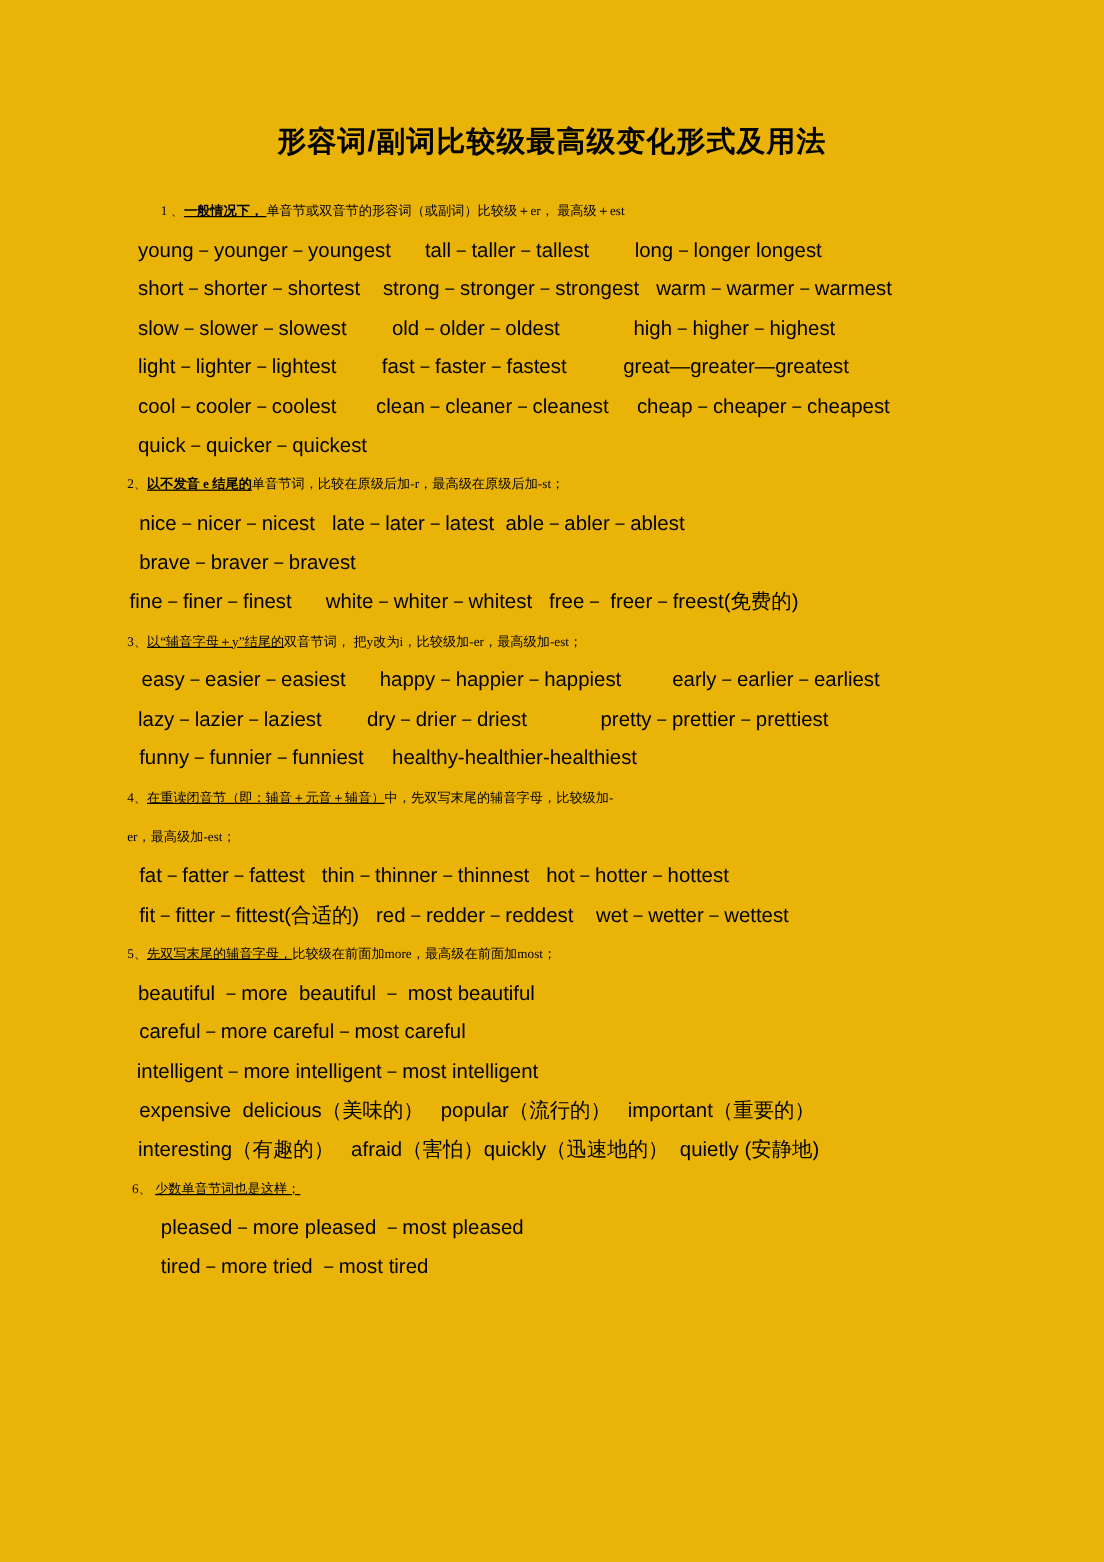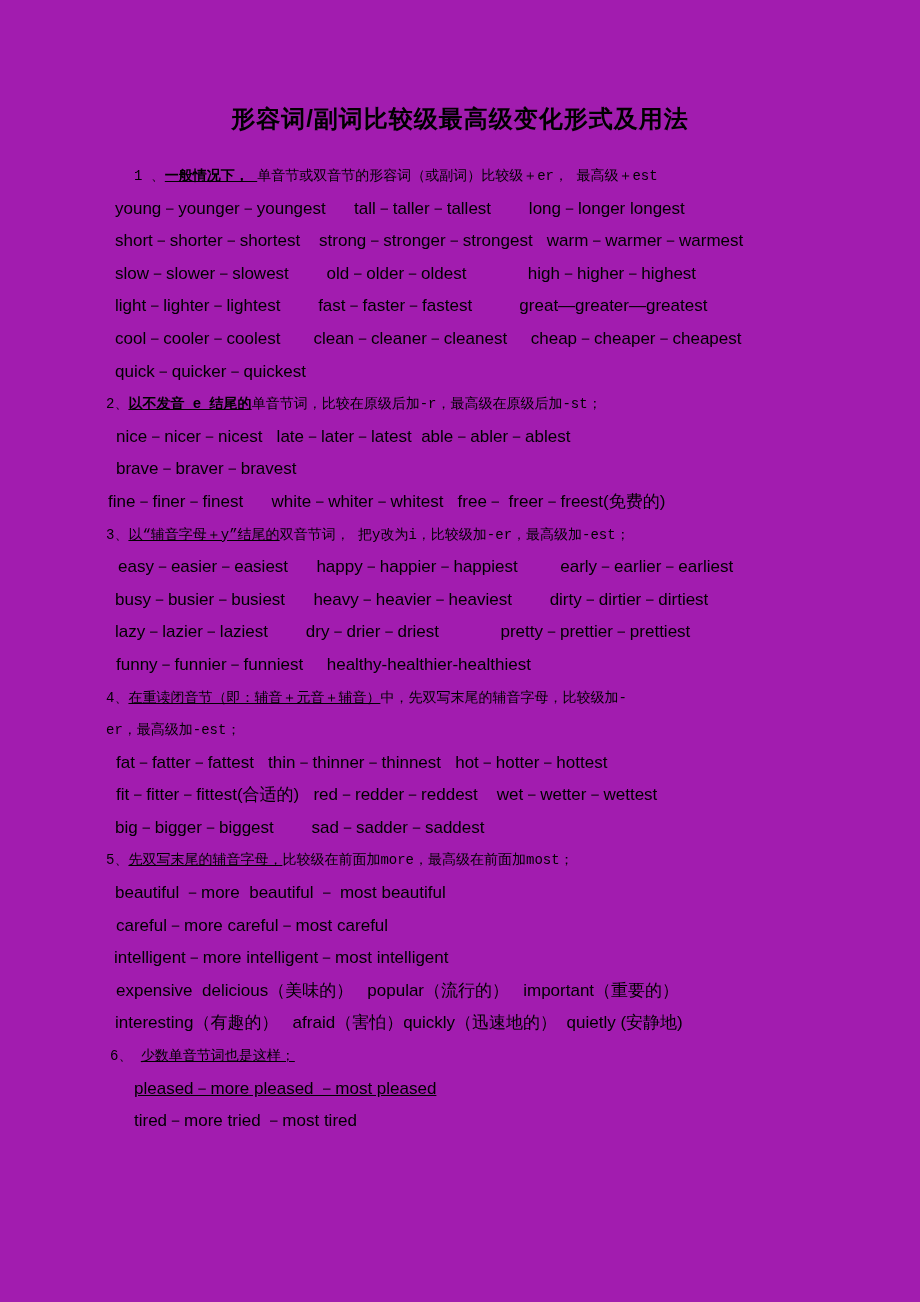--- a/index.html
+++ b/index.html
@@ -5,21 +5,21 @@
   html, body {
     margin: 0;
     padding: 0;
     background: #ffffff;
   }
   .page {
     position: relative;
     width: 920px;
     height: 1302px;
     box-sizing: border-box;
-    background: #a21caf;
+    background: #eab308;
     color: #000000;
     overflow: hidden;
   }
   .title {
     padding-top: 102px;
     text-align: center;
     font-family: "Liberation Sans", sans-serif;
     font-weight: bold;
     font-size: 24px;
     line-height: 34px;
@@ -29,22 +29,22 @@
     margin-top: 24px;
     padding-left: 106px;
     padding-right: 60px;
   }
   .line {
     line-height: 32.6px;
     white-space: pre-wrap;
     font-size: 17px;
   }
   .line.heading {
-    font-family: Liberation Mono, monospace;
-    font-size: 14px;
+    font-family: Liberation Serif, serif;
+    font-size: 11px;
   }
   .line.words {
     font-family: "Liberation Sans", sans-serif;
     font-size: 17px;
   }
   .u { text-decoration: underline; }
   .b { font-weight: bold; }
 </style>
 </head>
 <body>
@@ -58,31 +58,29 @@
       <div class="line words" style="padding-left: 9px;"><span>slow－slower－slowest        old－older－oldest             high－higher－highest</span></div>
       <div class="line words" style="padding-left: 9px;"><span>light－lighter－lightest        fast－faster－fastest          great—greater—greatest</span></div>
       <div class="line words" style="padding-left: 9px;"><span>cool－cooler－coolest       clean－cleaner－cleanest     cheap－cheaper－cheapest</span></div>
       <div class="line words" style="padding-left: 9px;"><span>quick－quicker－quickest</span></div>
       <div class="line heading" style="padding-left: 0px;"><span>2、</span><span class="u b">以不发音 e 结尾的</span><span>单音节词，比较在原级后加-r，最高级在原级后加-st；</span></div>
       <div class="line words" style="padding-left: 10px;"><span>nice－nicer－nicest   late－later－latest  able－abler－ablest</span></div>
       <div class="line words" style="padding-left: 10px;"><span>brave－braver－bravest</span></div>
       <div class="line words" style="padding-left: 2px;"><span>fine－finer－finest      white－whiter－whitest   free－ freer－freest(免费的)</span></div>
       <div class="line heading" style="padding-left: 0px;"><span>3、</span><span class="u">以“辅音字母＋y”结尾的</span><span>双音节词， 把y改为i，比较级加-er，最高级加-est；</span></div>
       <div class="line words" style="padding-left: 12px;"><span>easy－easier－easiest      happy－happier－happiest         early－earlier－earliest</span></div>
-      <div class="line words" style="padding-left: 9px;"><span>busy－busier－busiest      heavy－heavier－heaviest        dirty－dirtier－dirtiest</span></div>
       <div class="line words" style="padding-left: 9px;"><span>lazy－lazier－laziest        dry－drier－driest             pretty－prettier－prettiest</span></div>
       <div class="line words" style="padding-left: 10px;"><span>funny－funnier－funniest     healthy-healthier-healthiest</span></div>
       <div class="line heading" style="padding-left: 0px;"><span>4、</span><span class="u">在重读闭音节（即：辅音＋元音＋辅音）</span><span>中，先双写末尾的辅音字母，比较级加-</span></div>
       <div class="line heading" style="padding-left: 0px;"><span>er，最高级加-est；</span></div>
       <div class="line words" style="padding-left: 10px;"><span>fat－fatter－fattest   thin－thinner－thinnest   hot－hotter－hottest</span></div>
       <div class="line words" style="padding-left: 10px;"><span>fit－fitter－fittest(合适的)   red－redder－reddest    wet－wetter－wettest</span></div>
-      <div class="line words" style="padding-left: 9px;"><span>big－bigger－biggest        sad－sadder－saddest</span></div>
       <div class="line heading" style="padding-left: 0px;"><span>5、</span><span class="u">先双写末尾的辅音字母，</span><span>比较级在前面加more，最高级在前面加most；</span></div>
       <div class="line words" style="padding-left: 9px;"><span>beautiful －more  beautiful － most beautiful</span></div>
       <div class="line words" style="padding-left: 10px;"><span>careful－more careful－most careful</span></div>
       <div class="line words" style="padding-left: 8px;"><span>intelligent－more intelligent－most intelligent</span></div>
       <div class="line words" style="padding-left: 10px;"><span>expensive  delicious（美味的）   popular（流行的）   important（重要的）</span></div>
       <div class="line words" style="padding-left: 9px;"><span>interesting（有趣的）   afraid（害怕）quickly（迅速地的）  quietly (安静地)</span></div>
       <div class="line heading" style="padding-left: 4px;"><span>6、 </span><span class="u">少数单音节词也是这样；</span></div>
-      <div class="line words" style="padding-left: 28px; text-decoration: underline;"><span>pleased－more pleased －most pleased</span></div>
+      <div class="line words" style="padding-left: 28px;"><span>pleased－more pleased －most pleased</span></div>
       <div class="line words" style="padding-left: 28px;"><span>tired－more tried －most tired</span></div>
     </div>
 </div>
 
 </body></html>

